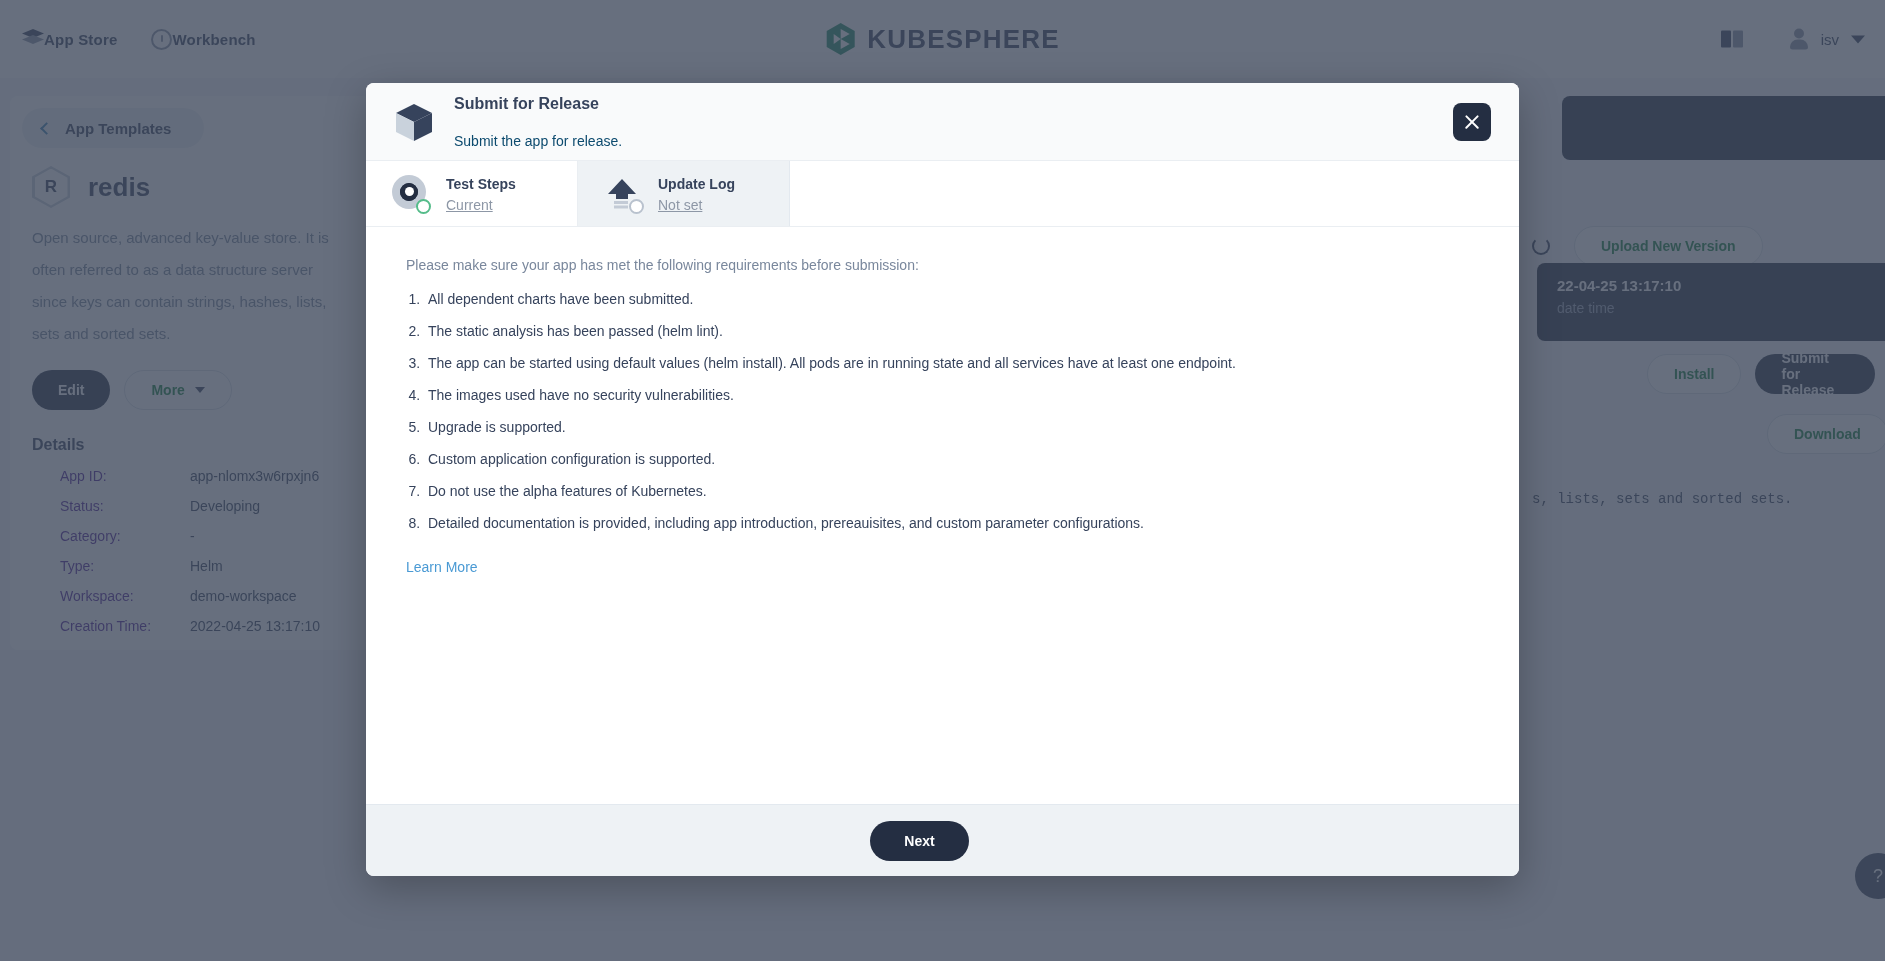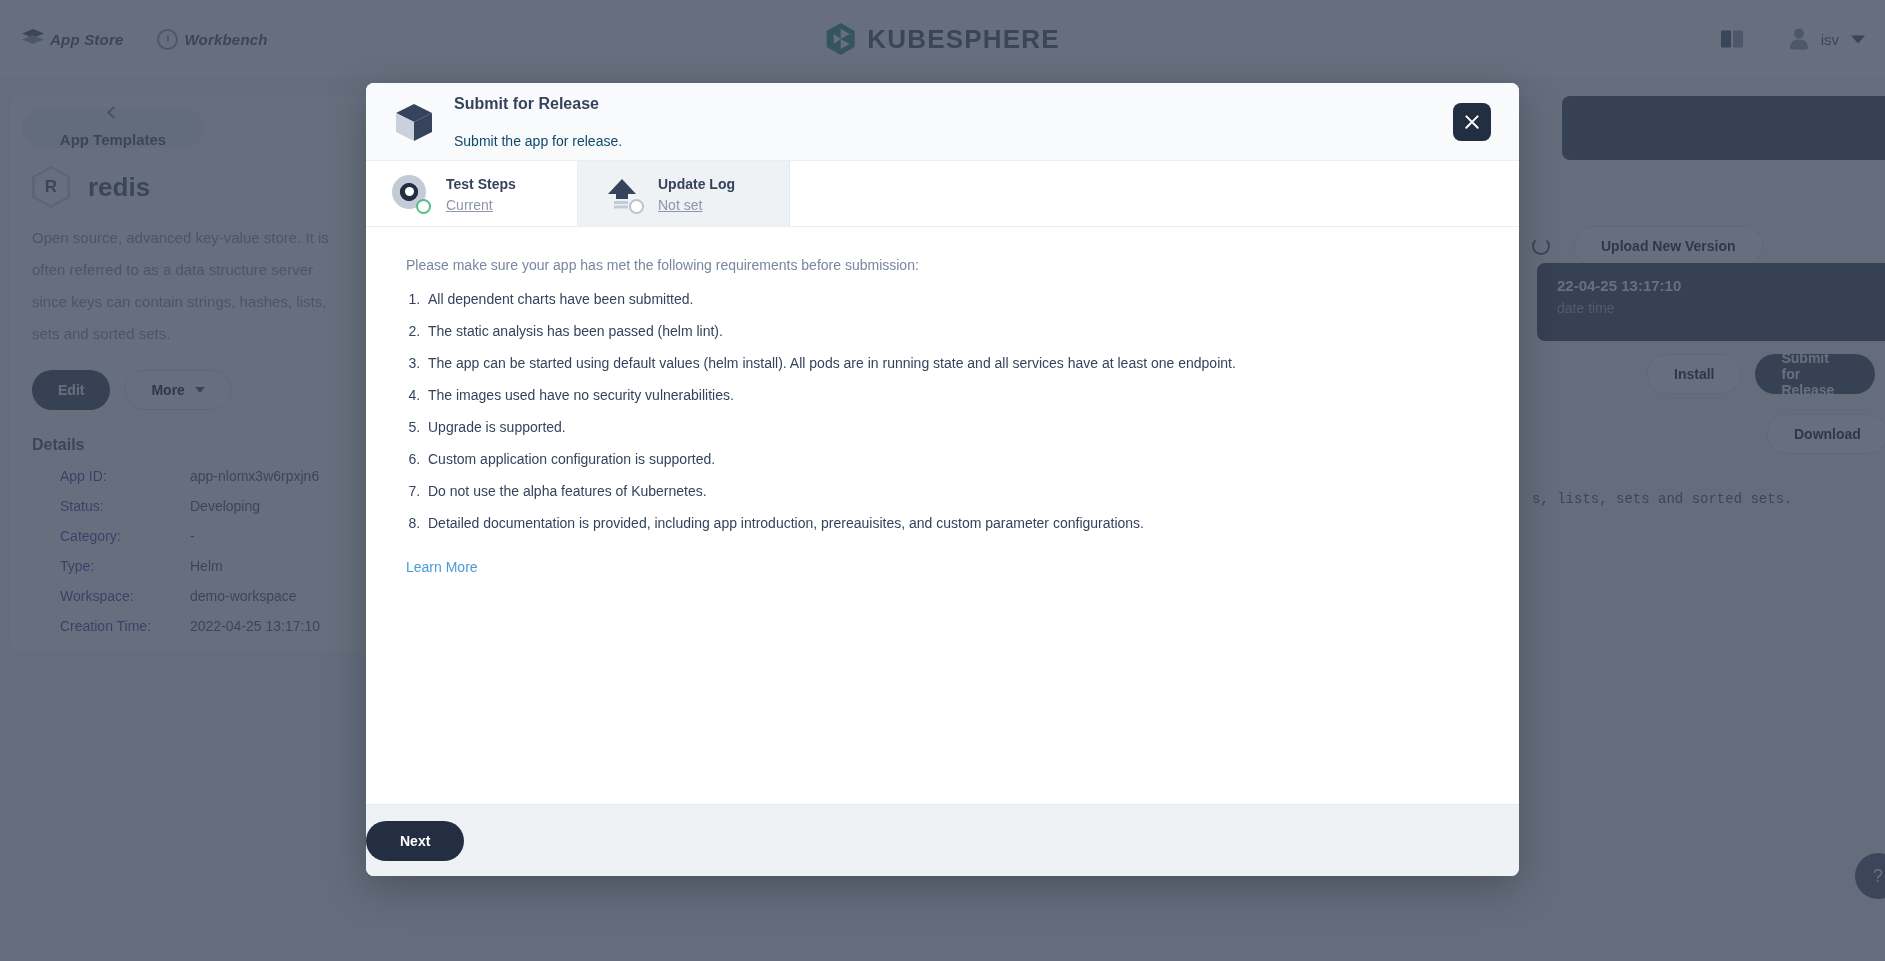--- a/index.html
+++ b/index.html
@@ -14,21 +14,21 @@
   #bg-page {
     position: absolute; inset: 0;
     background: #f5f7f9;
   }
   .bg-topbar {
     position: absolute; left: 0; top: 0; width: 1885px; height: 78px;
     background: #ffffff;
     display: flex; align-items: center;
   }
   .topbar-left { display: flex; align-items: center; gap: 34px; padding-left: 22px; }
-  .topnav-item { display: flex; align-items: center; gap: 6px; cursor: pointer; font-style: italic; }
+  .topnav-item { display: flex; align-items: center; gap: 0; cursor: pointer; }
   .topnav-label { font-size: 15px; font-weight: bold; color: #36435c; letter-spacing: .2px; }
   .layers-icon { width: 22px; height: 20px; position: relative; }
   .layers-icon i {
     position: absolute; left: 0; width: 22px; height: 9px; background: #36435c;
     transform: skewX(0deg);
     clip-path: polygon(50% 0%, 100% 50%, 50% 100%, 0% 50%);
   }
   .layers-icon i.l1 { top: 0; background: #36435c; }
   .layers-icon i.l2 { top: 6px; background: #8a94a6; }
   .clock-icon {
@@ -57,21 +57,21 @@
   .avatar-glyph .body { position:absolute; left:1px; top:11px; width:18px; height:10px; border-radius:9px 9px 3px 3px; background:#8a94a6; }
   .user-name { font-size: 15px; color: #36435c; }
   .caret-down { width:0;height:0;border-left:7px solid transparent;border-right:7px solid transparent;border-top:8px solid #36435c; }
 
   .bg-sidebar {
     position: absolute; left: 10px; top: 96px; width: 360px; height: 554px;
     background: #ffffff; border-radius: 8px;
   }
   .back-pill {
     margin: 12px 12px 0 12px; height: 40px; border-radius: 20px; background: #eef2f5;
-    display: flex; align-items: center; gap: 14px; padding: 0 20px; width: 182px; cursor: pointer; flex-direction: column;
+    display: flex; align-items: center; gap: 14px; padding: 0 20px; width: 182px; cursor: pointer;
   }
   .back-chevron { width:9px; height:9px; border-left:2.4px solid #3a7fb0; border-bottom:2.4px solid #3a7fb0; transform: rotate(45deg); }
   .back-text { font-size: 15px; font-weight: bold; color: #36435c; }
   .app-head { display:flex; align-items:center; gap: 18px; padding: 18px 0 0 22px; }
   .hex-avatar {
     width: 38px; height: 42px; display:flex; align-items:center; justify-content:center;
     font-size: 17px; font-weight: bold; color:#36435c;
     clip-path: polygon(50% 0%, 100% 25%, 100% 75%, 50% 100%, 0% 75%, 0% 25%);
     background: #c9d0da;
     position: relative;
@@ -82,21 +82,21 @@
     background:#ffffff;
   }
   .app-title { font-size: 26px; font-weight: bold; color: #36435c; }
   .app-desc { padding: 14px 22px 0 22px; font-size: 15px; line-height: 32px; color: #79879c; }
   .app-actions { display: flex; gap: 14px; padding: 20px 0 0 22px; }
   .btn {
     height: 40px; border-radius: 20px; display:flex; align-items:center; justify-content:center;
     font-size: 14px; font-weight: bold; cursor:pointer; padding: 0 26px;
   }
   .btn-dark { background:#242e42; color:#ffffff; }
-  .btn-ghost { background:#ffffff; color:#000000; border:1px solid #d8dee5; gap:10px;text-align:center; }
+  .btn-ghost { background:#ffffff; color:#15803d; border:1px solid #d8dee5; gap:10px;text-align:center; }
   .caret-sm { width:0;height:0;border-left:5px solid transparent;border-right:5px solid transparent;border-top:6px solid #36435c; }
   .details-title { padding: 26px 0 0 22px; font-size: 16px; font-weight:bold; color:#36435c; }
   .detail-row { display:flex; padding: 14px 0 0 22px; font-size: 14px; }
   .detail-key { width: 130px; color:#4c1d95;margin-left:28px; }
   .detail-val { color:#36435c; }
 
   .bg-right { position:absolute; left: 382px; top: 96px; right: 10px; bottom: 10px; }
   .bg-banner {
     position:absolute; left: 1180px; top: 0; width: 720px; height: 64px;
     background:#242e42; border-radius: 8px;
@@ -185,21 +185,21 @@
   .upload-ic { position:absolute; left:1px; top:2px; width:34px; height:32px; }
 
   .modal-body { flex: 1 1 auto; background:#ffffff; padding: 30px 40px 0 40px; overflow:auto; }
   .intro { font-size: 14px; color:#79879c; }
   ol.req-list { margin: 18px 0 0 18px; }
   ol.req-list li { font-size: 14px; color:#36435c; margin-bottom: 16px; padding-left: 4px; }
   .learn-more { display:inline-block; margin-top: 12px; font-size: 14px; color:#4a9ad4; cursor:pointer; }
 
   .modal-footer {
     flex: 0 0 72px; height:72px; background:#eef2f5; border-top:1px solid #e3e9ef;
-    display:flex; align-items:center; justify-content:flex-start; padding-right: 46px;
+    display:flex; align-items:center; justify-content:center; padding-right: 46px;
   }
   .next-btn {
     height: 40px; padding: 0 34px; border-radius:20px; background:#242e42; color:#ffffff;
     font-size:14px; font-weight:bold; display:flex; align-items:center; justify-content:center; cursor:pointer;
   }
 </style>
 </head>
 <body>
 
 <div id="bg-page">

